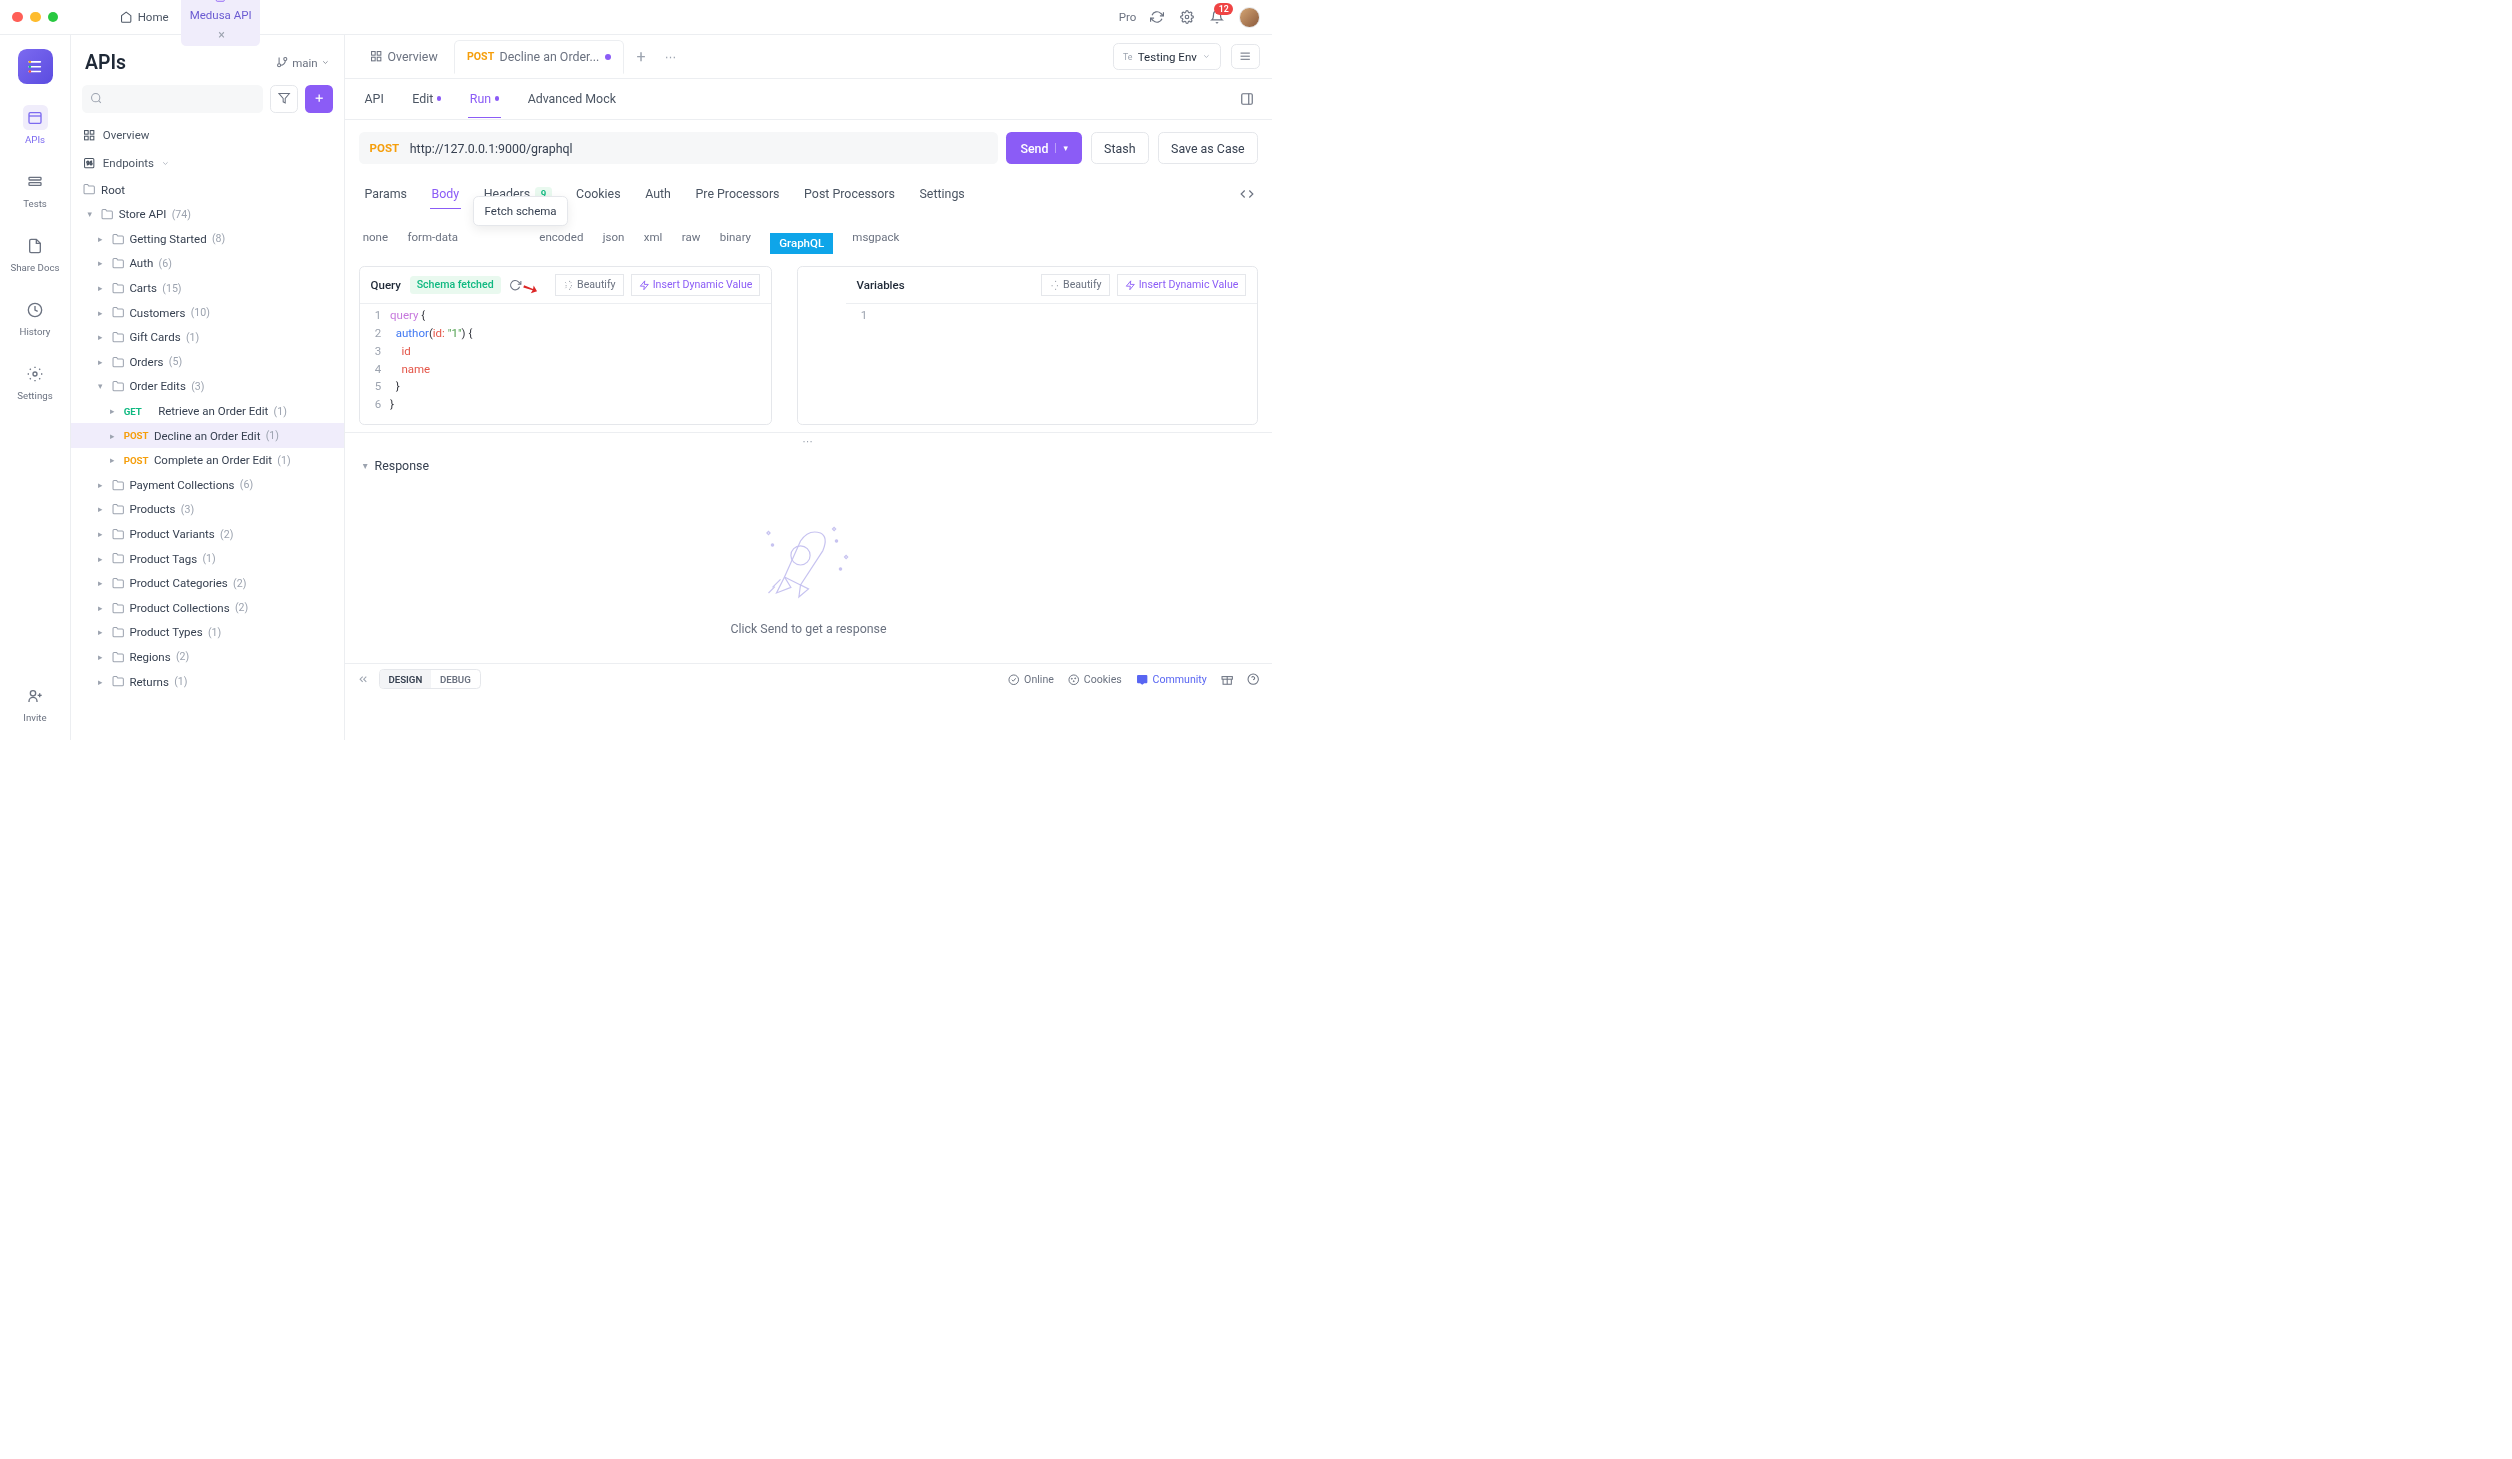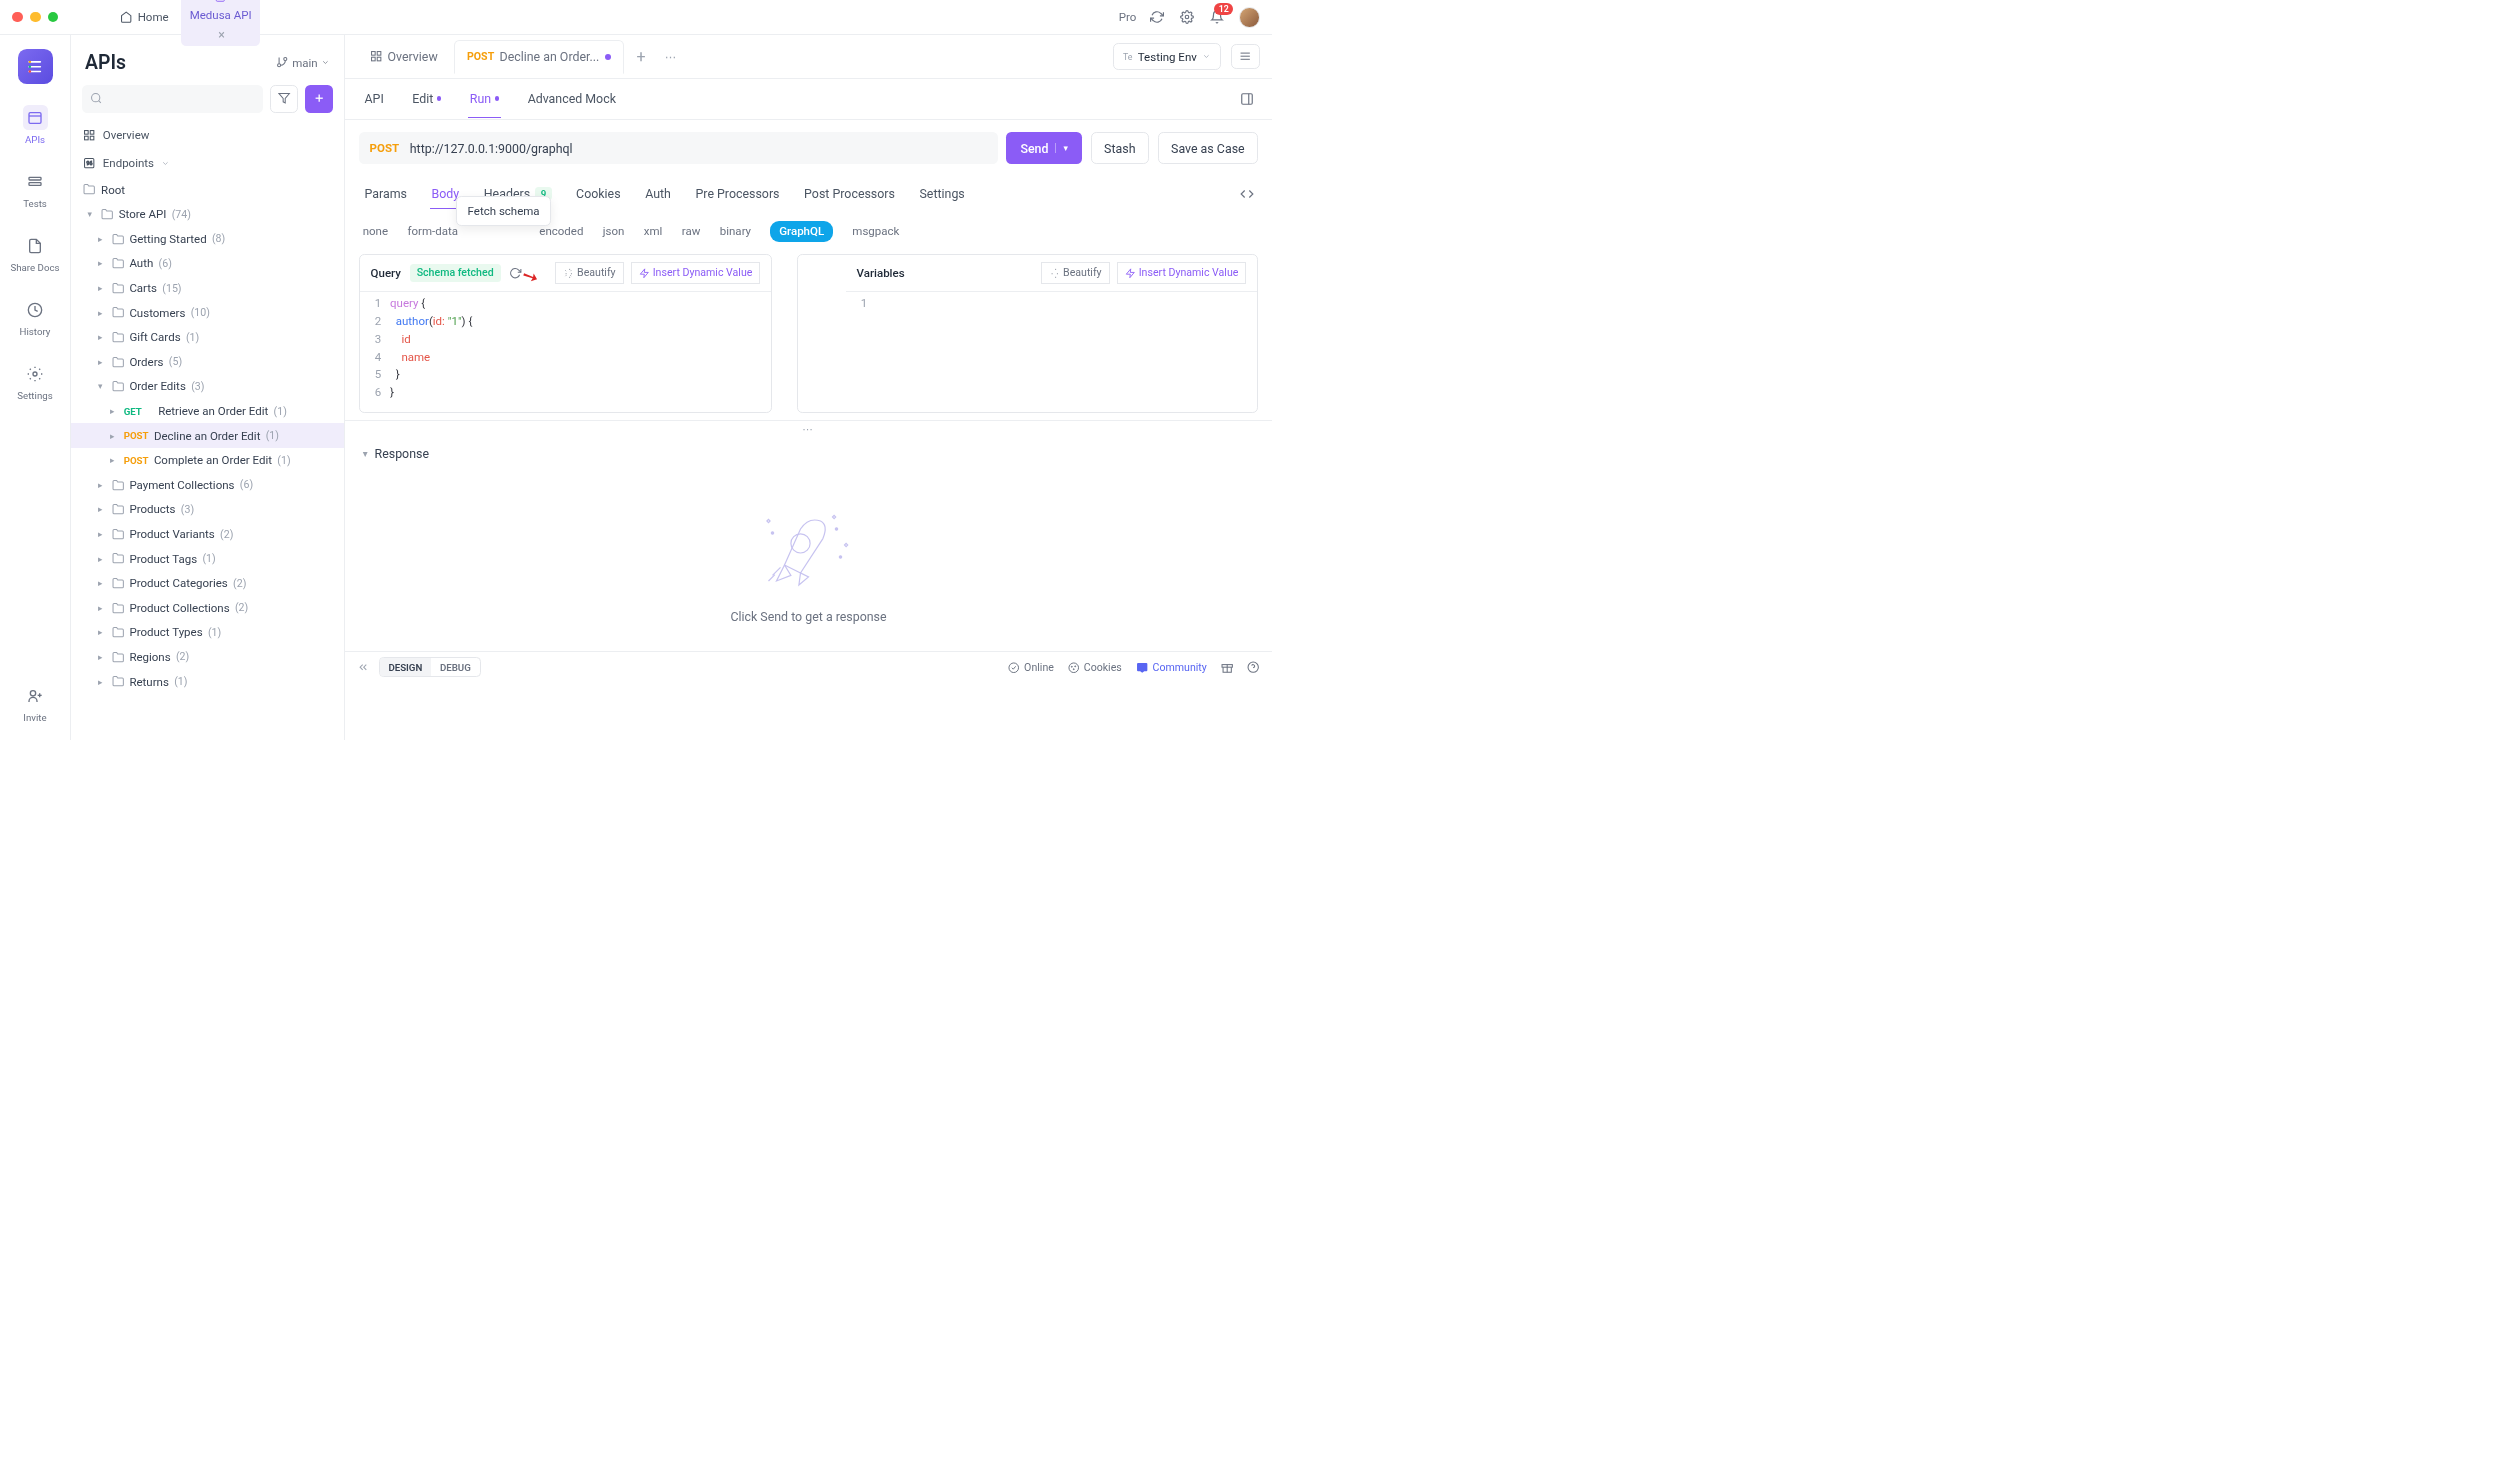--- a/index.html
+++ b/index.html
@@ -85,22 +85,22 @@
 .outline-btn { border: 0.9px solid #e5e7eb; background: #fff; border-radius: 5.3px; height: 32px; padding: 0 12.4px; font-size: 12.4px; color: #374151; }
 
 .req-tabs { display: flex; align-items: center; gap: 21px; padding: 0 17.7px; height: 35px; font-size: 12.4px; }
 .req-tab { color: #4b5563; padding: 7px 1.8px; border-bottom: 1.8px solid transparent; cursor: pointer; display: flex; align-items: center; gap: 5.3px; }
 .req-tab.active { color: #8b5cf6; border-bottom-color: #8b5cf6; }
 .req-tab .count { background: #e9f9ef; color: #10b981; font-size: 9.7px; padding: 0.9px 5.3px; border-radius: 3.5px; font-weight: 600; }
 .req-tabs-right { margin-left: auto; color: #6b7280; }
 
 .body-types { display: flex; gap: 19.4px; padding: 8.8px 17.7px 12.4px; font-size: 11.5px; color: #6b7280; align-items: center; position: relative; }
 .body-type { cursor: pointer; }
-.body-type.active { background: #0ea5e9; color: #fff; padding: 3.5px 8.8px; border-radius: 9px; font-weight: 500; }
-.tooltip { position: absolute; background: #fff; border: 0.9px solid #e5e7eb; box-shadow: 0 3.5px 10.6px rgba(0,0,0,0.08); padding: 7px 10.6px; border-radius: 5.3px; font-size: 11.5px; color: #374151; left: 111px; top: -16px; z-index: 10; }
+.body-type.active { background: #0ea5e9; color: #fff; padding: 3.5px 8.8px; border-radius: 0; font-weight: 500; margin-top: 12px; }
+.tooltip { position: absolute; background: #fff; border: 0.9px solid #e5e7eb; box-shadow: 0 3.5px 10.6px rgba(0,0,0,0.08); padding: 7px 10.6px; border-radius: 5.3px; font-size: 11.5px; color: #374151; left: 128px; top: -16px; z-index: 10; }
 
 .editor-row { display: flex; padding: 0 14px 7px; gap: 0; border-bottom: 0.9px solid #eceef1; }
 .editor-pane { flex: 1; border: 0.9px solid #e5e7eb; border-radius: 5.3px; display: flex; flex-direction: column; min-height: 159px; }
 .editor-pane + .editor-pane { margin-left: 25px; padding-left: 48px; }
 .editor-head { display: flex; align-items: center; gap: 8.8px; padding: 7px 10.6px; border-bottom: 0.9px solid #eceef1; font-size: 11.5px; }
 .schema-badge { background: #e9f9ef; color: #10b981; font-size: 10.6px; padding: 2.7px 7px; border-radius: 3.5px; font-weight: 500; }
 .editor-actions { margin-left: auto; display: flex; gap: 7px; }
 .mini-btn { border: 0.9px solid #e5e7eb; border-radius: 0; padding: 3.5px 7px; font-size: 10.6px; color: #6b7280; display: flex; align-items: center; gap: 3.5px; background: #fff; }
 .mini-btn.accent { color: #8b5cf6; }
 .refresh-icon { color: #6b7280; cursor: pointer; }

